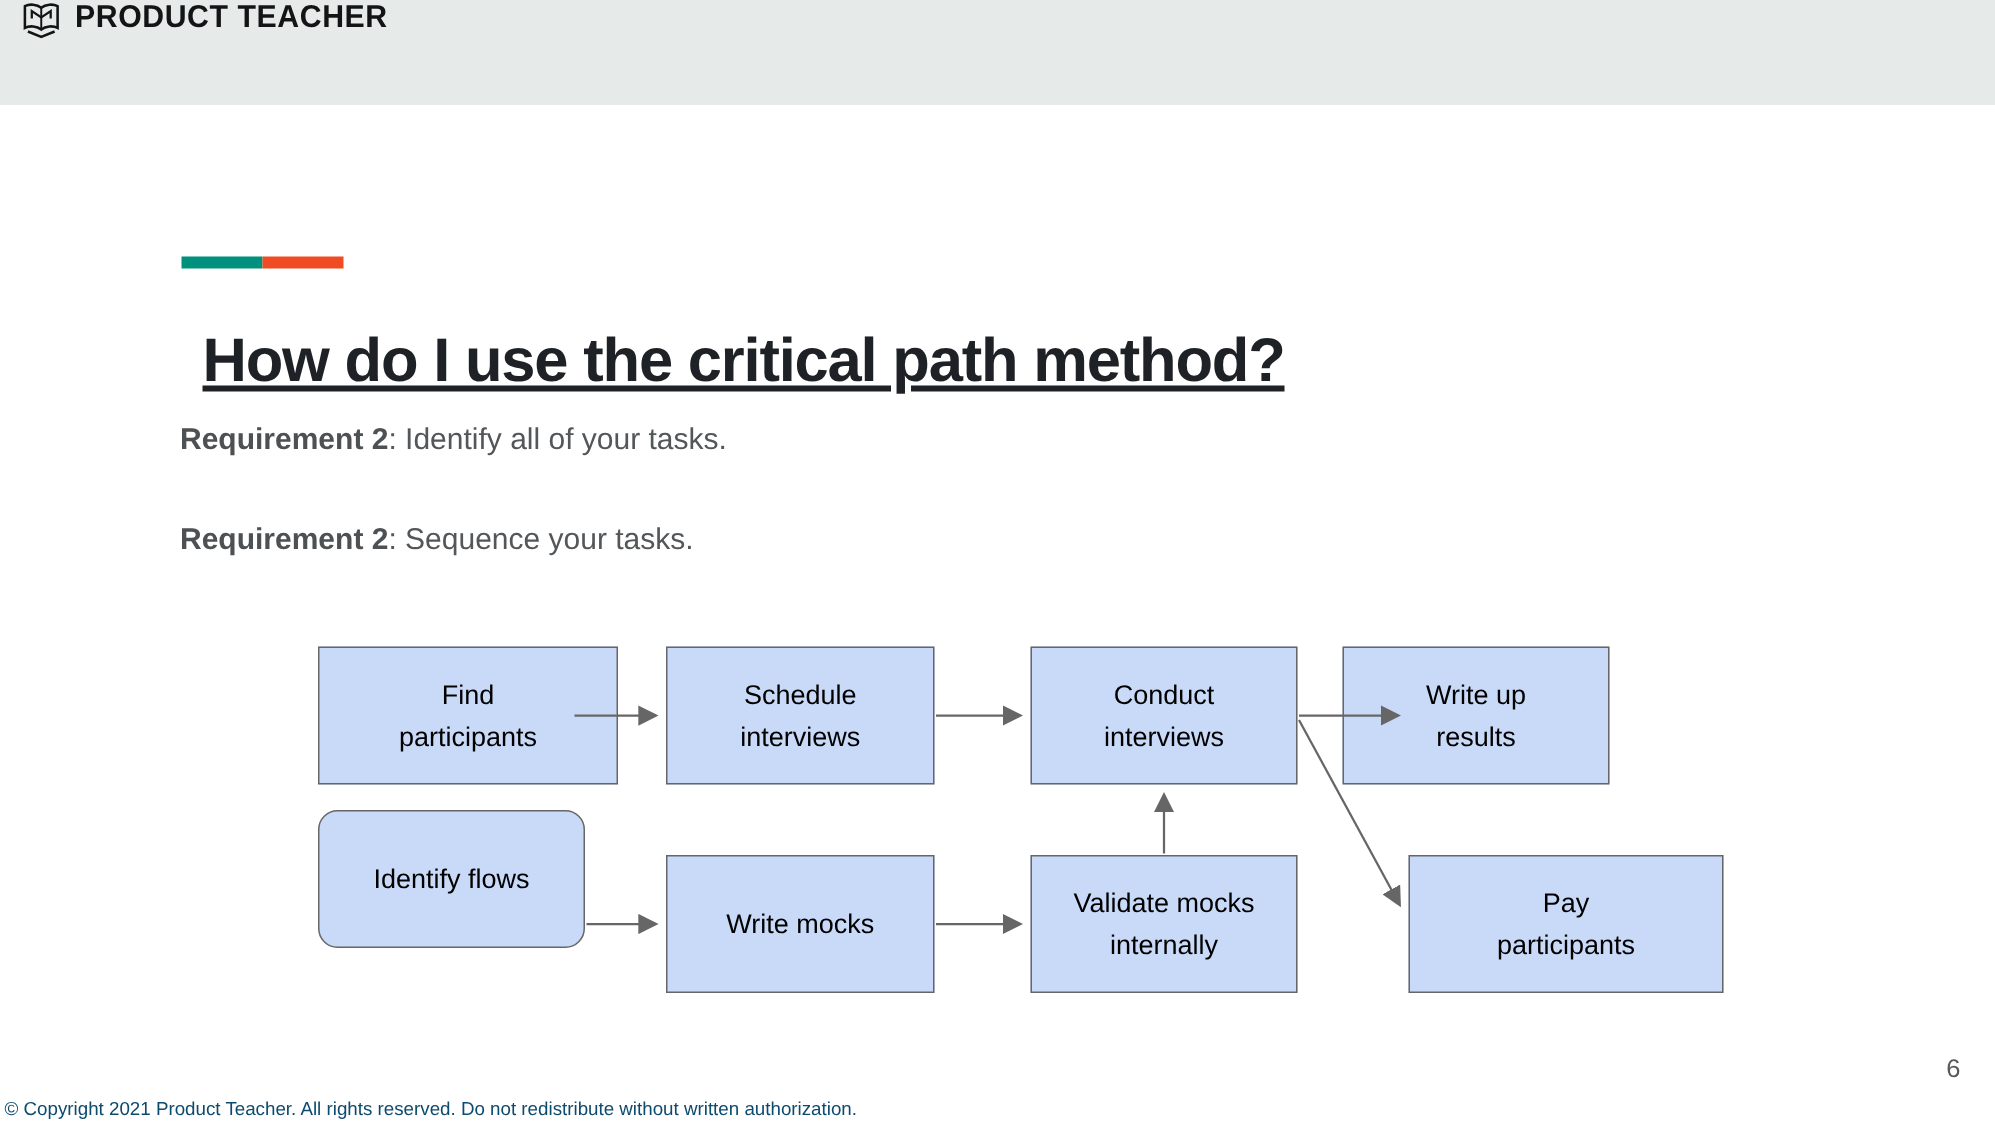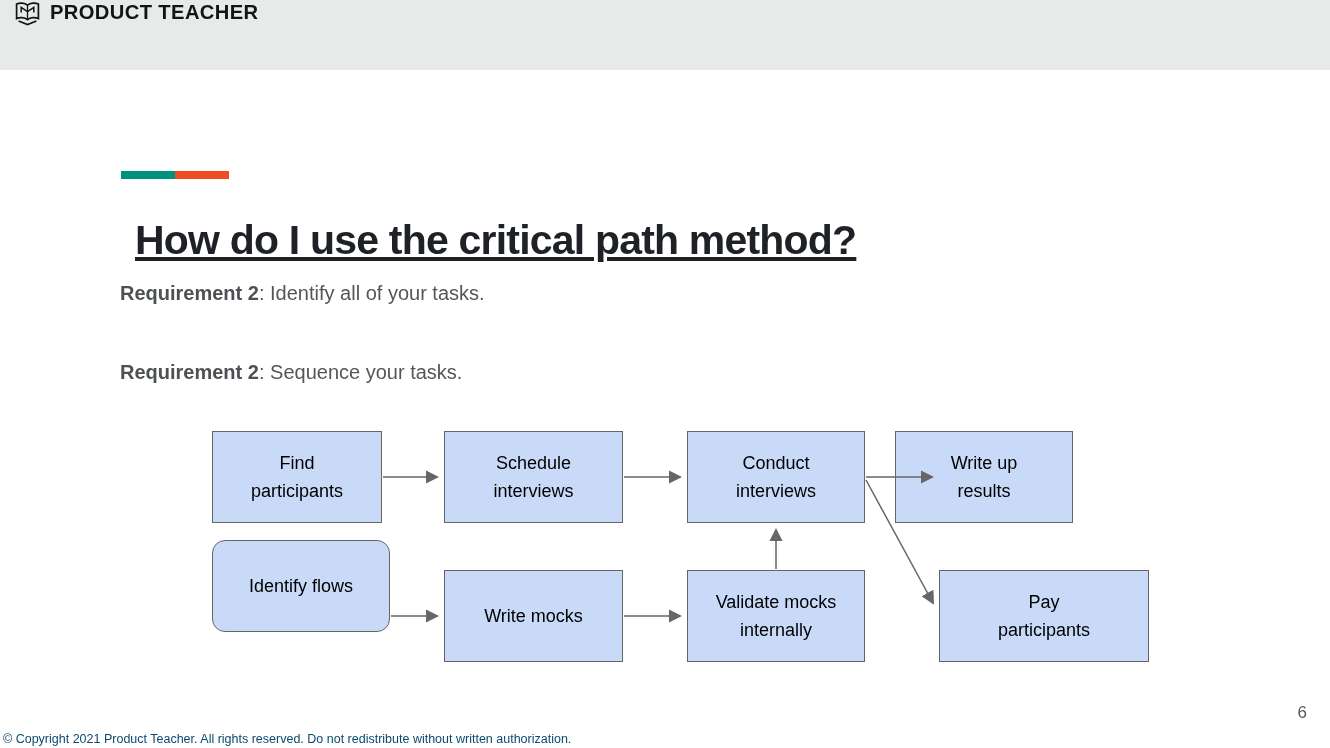--- a/index.html
+++ b/index.html
@@ -29,29 +29,29 @@
     font-size:41px;font-weight:700;color:#1e2226;letter-spacing:-.8px;
     white-space:nowrap;
     text-decoration:underline;
   }
   .req{
     position:absolute;left:120px;margin:0;
     font-size:20px;color:#53575a;white-space:nowrap;
   }
   .req b{font-weight:700;color:#4d5154;}
   #req-1{top:282px;}
-  #req-2{top:349px;margin-top:12px;}
+  #req-2{top:349px;}
   
   .node{
     position:absolute;height:92px;box-sizing:border-box;
     background:#c9daf8;border:1px solid #666666;
     display:flex;align-items:center;justify-content:center;text-align:center;
     font-size:18px;line-height:28px;color:#000000;white-space:pre-line;
   }
-  #node-find        {left:212px;top:431px;width:170px;}
+  #node-find        {left:212px;top:431px;width:200px;}
   #node-schedule    {left:444px;top:431px;width:179px;}
   #node-conduct     {left:687px;top:431px;width:178px;}
   #node-write       {left:895px;top:431px;width:178px;}
   #node-identify    {left:212px;top:540px;width:178px;border-radius:13px;}
   #node-create      {left:444px;top:570px;width:179px;}
   #node-validate    {left:687px;top:570px;width:178px;}
   #node-pay         {left:939px;top:570px;width:210px;}
   .edges-layer{position:absolute;left:0;top:0;pointer-events:none;}
   
   .footer-note{

